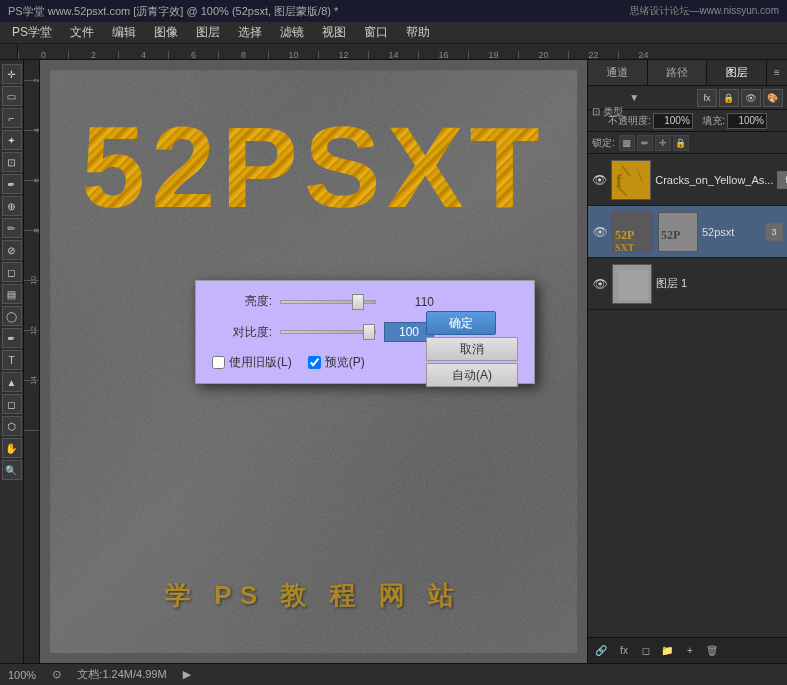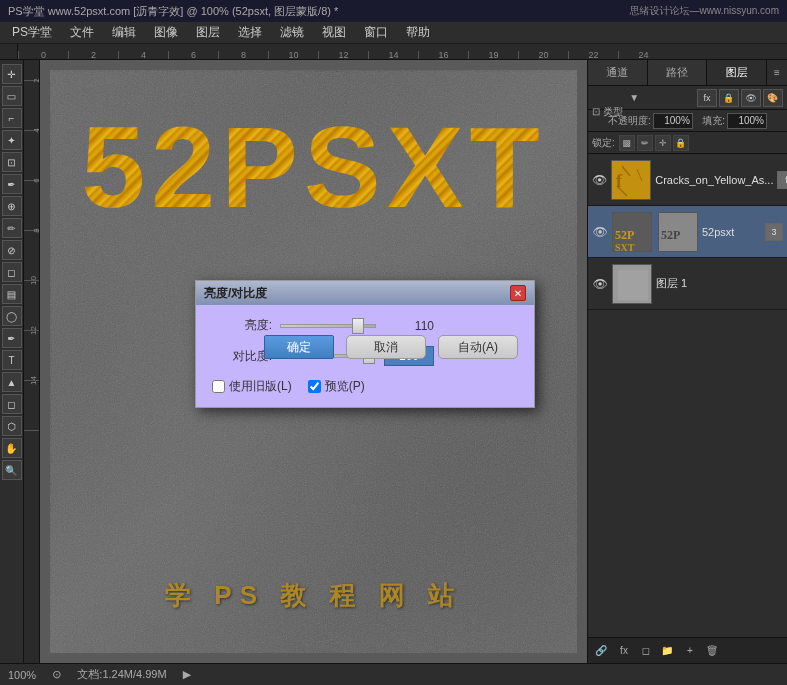--- a/index.html
+++ b/index.html
@@ -407,44 +407,45 @@
       width: 50px;
       font-size: 12px;
       color: #333;
       text-align: right;
     }
     .dialog-buttons {
       position: absolute;
       top: 30px;
       right: 16px;
       display: flex;
-      gap: 12px;
+      flex-direction: column;
+      gap: 2px;
       justify-content: space-between;
     }
     .dialog-btn {
       width: 70px;
       height: 24px;
       background: linear-gradient(to bottom, #5a9ae0, #4080c0);
       border: 1px solid #3060a0;
       color: #fff;
       font-size: 12px;
       cursor: pointer;
       display: flex; align-items: center; justify-content: center;
       border-radius: 2px;
     }
     .dialog-btn-plain {
-      width: 80px;
+      width: 92px;
       height: 24px;
       background: linear-gradient(to bottom, #e0e0e0, #c8c8c8);
       border: 1px solid #999;
       color: #333;
       font-size: 12px;
       cursor: pointer;
       display: flex; align-items: center; justify-content: center;
-      border-radius: 5px;
+      border-radius: 0;
     }
     .dialog-checkbox-row {
       display: flex;
       align-items: center;
       gap: 16px;
       margin-top: 4px;
     }
     .dialog-checkbox-label {
       display: flex;
       align-items: center;
@@ -608,24 +609,20 @@
           font-family:Impact,Arial Black,sans-serif;
           letter-spacing:8px;
           color: #c49010;
           opacity: 0.75;
           text-shadow: 1px 1px 3px rgba(0,0,0,0.7);
         ">学 PS 教 程 网 站</div>
       </div>
     </div>
 
     <div id="brightness-dialog">
-      <div id="dialog-titlebar">
-        <span id="dialog-title">亮度/对比度</span>
-        <div id="dialog-close-btn">✕</div>
-      </div>
       <div id="dialog-body" style="position:relative;padding-right:100px;">
 
         <div class="dialog-row">
           <span class="dialog-label">亮度:</span>
           <div class="dialog-slider-container">
             <input type="range" class="dialog-slider" min="-150" max="150" value="110" style="">
           </div>
           <span class="dialog-value-plain">110</span>
         </div>
 

